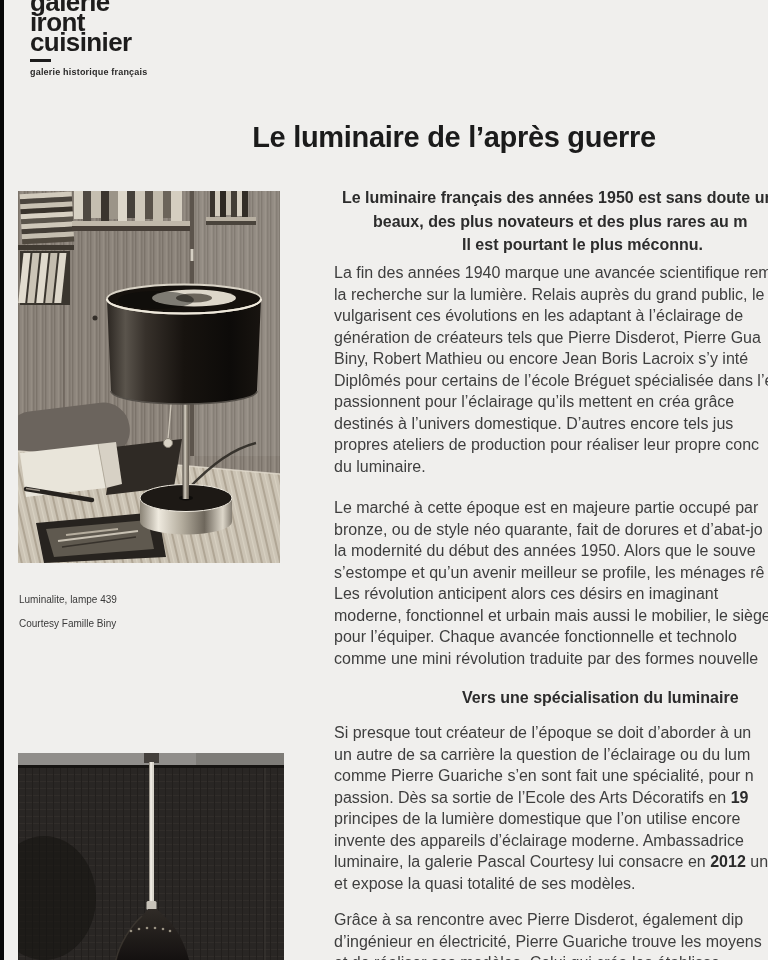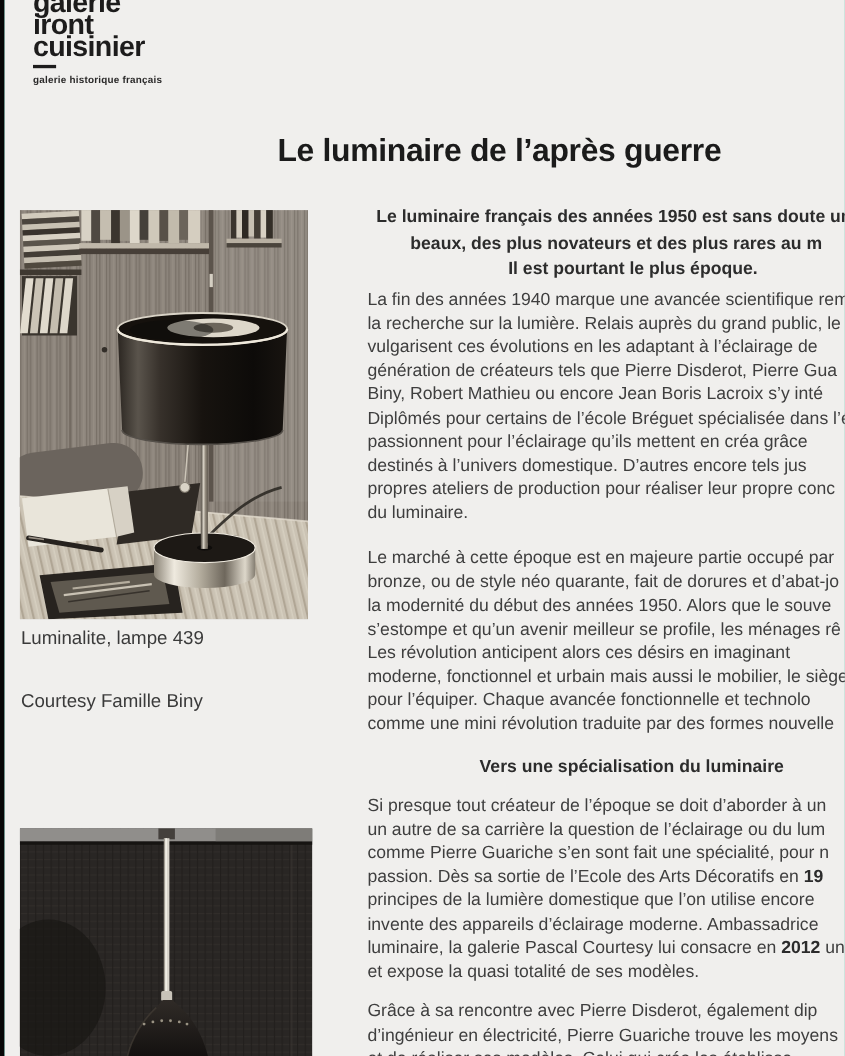--- a/index.html
+++ b/index.html
@@ -25,33 +25,33 @@
   
   .textcol{position:absolute;left:330px;width:545px;color:#3e3e3e;font-size:16px;line-height:21.5px;}
   .line{white-space:nowrap;}
   .line b{font-weight:bold;color:#2b2b2b;text-align:center;}
   .intro{top:186px;font-weight:bold;color:#2c2c2c;line-height:23.5px;}
   .intro .line:nth-child(1){margin-left:8px;}
   .intro .line:nth-child(2){margin-left:39px;}
   .intro .line:nth-child(3){margin-left:128px;}
   .p1{top:262px;}
   .p2{top:497px;}
-  .subheading{position:absolute;left:432px;top:687px;margin:0;font-size:16px;font-weight:bold;
+  .subheading{position:absolute;left:458px;top:687px;margin:0;font-size:16px;font-weight:bold;
     color:#2c2c2c;white-space:nowrap;line-height:21.5px;}
   .p3{top:722px;}
   .p4{top:909px;}
 
   
   figure{margin:0;padding:0;}
   .photo1{position:absolute;left:14px;top:191px;width:262px;height:372px;}
   .photo2{position:absolute;left:14px;top:753px;width:266px;height:207px;}
   .photo1 svg,.photo2 svg{display:block;width:100%;height:100%;}
-  .caption{position:absolute;left:15px;font-size:17px;color:#3a3a3a;white-space:nowrap;}
+  .caption{position:absolute;left:15px;font-size:10px;color:#3a3a3a;white-space:nowrap;margin-top:24px;}
   .cap1{top:570px;}
-  .cap2{top:628px;}
+  .cap2{top:594px;}
 </style>
 </head>
 <body>
 
 <div class="viewport">
   <div class="edgebar left"></div>
   <div class="edgebar right"></div>
 
   <div class="page">
 
@@ -61,21 +61,21 @@
       <div class="word">cuisinier</div>
       <div class="logo-underline"></div>
       <div class="tagline">galerie historique français</div>
     </div>
 
     <h1 class="title">Le luminaire de l’après guerre</h1>
 
     <div class="textcol intro">
         <div class="line"><span>Le luminaire français des années 1950 est sans doute un</span></div>
         <div class="line"><span>beaux, des plus novateurs et des plus rares au m</span></div>
-        <div class="line"><span>Il est pourtant le plus époque.</span></div>
+        <div class="line"><span>Il est pourtant le plus méconnu.</span></div>
       </div>
 
     <div class="textcol p1">
         <div class="line"><span>La fin des années 1940 marque une avancée scientifique rem</span></div>
         <div class="line"><span>la recherche sur la lumière. Relais auprès du grand public, le</span></div>
         <div class="line"><span>vulgarisent ces évolutions en les adaptant à l’éclairage de</span></div>
         <div class="line"><span>génération de créateurs tels que Pierre Disderot, Pierre Gua</span></div>
         <div class="line"><span>Biny, Robert Mathieu ou encore Jean Boris Lacroix s’y inté</span></div>
         <div class="line"><span>Diplômés pour certains de l’école Bréguet spécialisée dans l’é</span></div>
         <div class="line"><span>passionnent pour l’éclairage qu’ils mettent en créa grâce</span></div>

